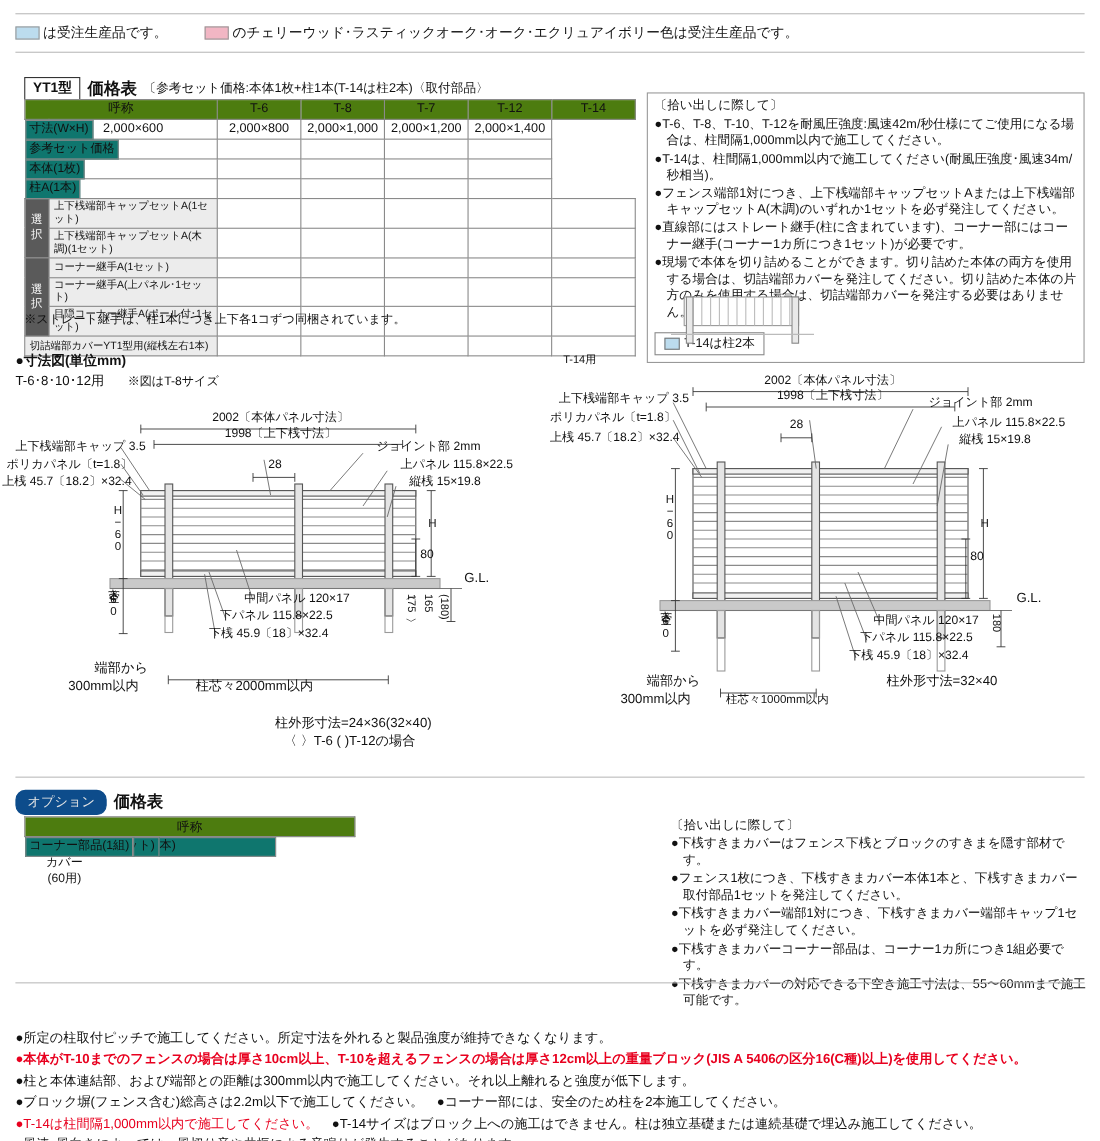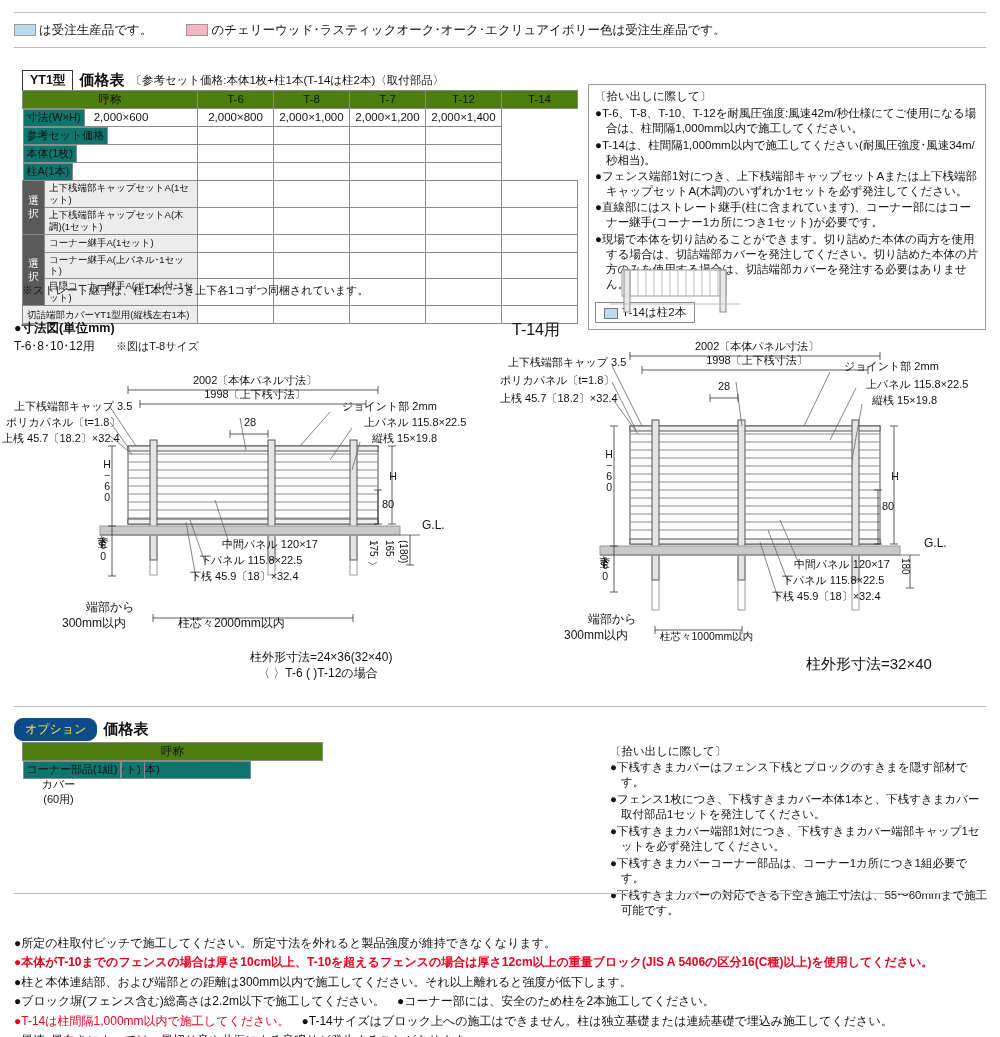--- a/index.html
+++ b/index.html
@@ -25,21 +25,21 @@
   .sw-pink { background:#f2b6c4; }
   .legend .item { display:flex; align-items:center; }
   .legend .item + .item { margin-left:34px; }
 
   
   .sec-title { display:flex; align-items:center; }
   .badge {
     border:1px solid #333; padding:1px 7px; font-size:12.5px; font-weight:bold;
     background:#fff; margin-right:6px;
   }
-  .badge-blue { background:#0d4c8b; color:#fde047; border:1px solid #0d4c8b; border-radius:9px; padding:2px 10px; }
+  .badge-blue { background:#0d4c8b; color:#e5e5e5; border:1px solid #0d4c8b; border-radius:9px; padding:2px 10px; }
   .t-big { font-size:15px; font-weight:bold; }
   .t-note { font-size:11.5px; margin-left:6px; }
 
   #yt1-head { position:absolute; left:22px; top:70px; }
 
   table.price { border-collapse:collapse; font-size:11.5px; }
   table.price td, table.price th { border:1px solid #8a8a8a; padding:1px 3px; height:18px; text-align:center; font-weight:normal; }
   table.price .hdr { background:#4d7c0f; }
   table.price .lbl { background:#0f766e; text-align:center; }
   table.price .lbl-left { background:#ececec; text-align:left; padding-left:4px; }
@@ -56,21 +56,21 @@
   #yt1-notes { left:588px; top:84px; width:398px; }
   .notes-box .nt { margin:0 0 1px 0; text-indent:-11px; padding-left:11px; }
   .notes-title { font-size:11.5px; margin-bottom:2px; }
   .t14-box { border:1px solid #8a8a8a; display:inline-block; padding:2px 8px; font-size:11.5px; margin-top:4px; background:#fff; }
   .t14-sw { display:inline-block; width:14px; height:11px; background:#bcdcee; border:1px solid #777; vertical-align:middle; margin-right:4px; }
   .t14-fig { position:absolute; left:600px; top:268px; width:150px; height:46px; }
 
   
   #dim-head { position:absolute; left:14px; top:320px; font-size:12.5px; font-weight:bold; }
   #dim-sub { position:absolute; left:14px; top:338px; font-size:12px; }
-  #t14-head { position:absolute; left:512px; top:320px; font-size:16px; }
+  #t14-head { position:absolute; left:512px; top:320px; font-size:10px; }
 
   .draw { position:absolute; }
   .lbl { position:absolute; font-size:11px; white-space:nowrap; line-height:1.25; }
   .lbl.r { text-align:right; }
   .lbl.c { text-align:center; }
   .vert { writing-mode:vertical-rl; text-orientation:upright; font-size:10.5px; letter-spacing:-1px; }
   .vert2 { writing-mode:vertical-rl; font-size:11px; }
 
   
   #opt-head { position:absolute; left:14px; top:718px; }
@@ -450,21 +450,21 @@
     <div class="lbl" style="left:382px; top:170px;">80</div>
     <div class="lbl" style="left:424px; top:206px; font-size:12px;">G.L.</div>
     <div class="lbl vert" style="left:98px; top:220px;">下空き60</div>
     <div class="lbl" style="left:294px; top:228px;">中間パネル 120×17</div>
     <div class="lbl" style="left:282px; top:244px;">下パネル 115.8×22.5</div>
     <div class="lbl" style="left:272px; top:260px;">下桟 45.9〔18〕×32.4</div>
     <div class="lbl vert2" style="left:398px; top:228px; font-size:10px;">180</div>
     <div class="lbl" style="left:88px; top:282px; font-size:12px;">端部から</div>
     <div class="lbl" style="left:64px; top:298px; font-size:12px;">300mm以内</div>
     <div class="lbl" style="left:160px; top:300px; font-size:10.5px;">柱芯々1000mm以内</div>
-    <div class="lbl" style="left:306px; top:282px; font-size:15px;margin-top:43px;">柱外形寸法=32×40</div>
+    <div class="lbl" style="left:306px; top:282px; font-size:12px;">柱外形寸法=32×40</div>
   </div>
 
   <div class="rule" style="top:706px;"></div>
 
   <div id="opt-head" class="sec-title">
     <span class="badge-blue">オプション</span>
     <span class="t-big" style="margin-left:6px;">価格表</span>
   </div>
 
   <table id="opt-table" class="price">

